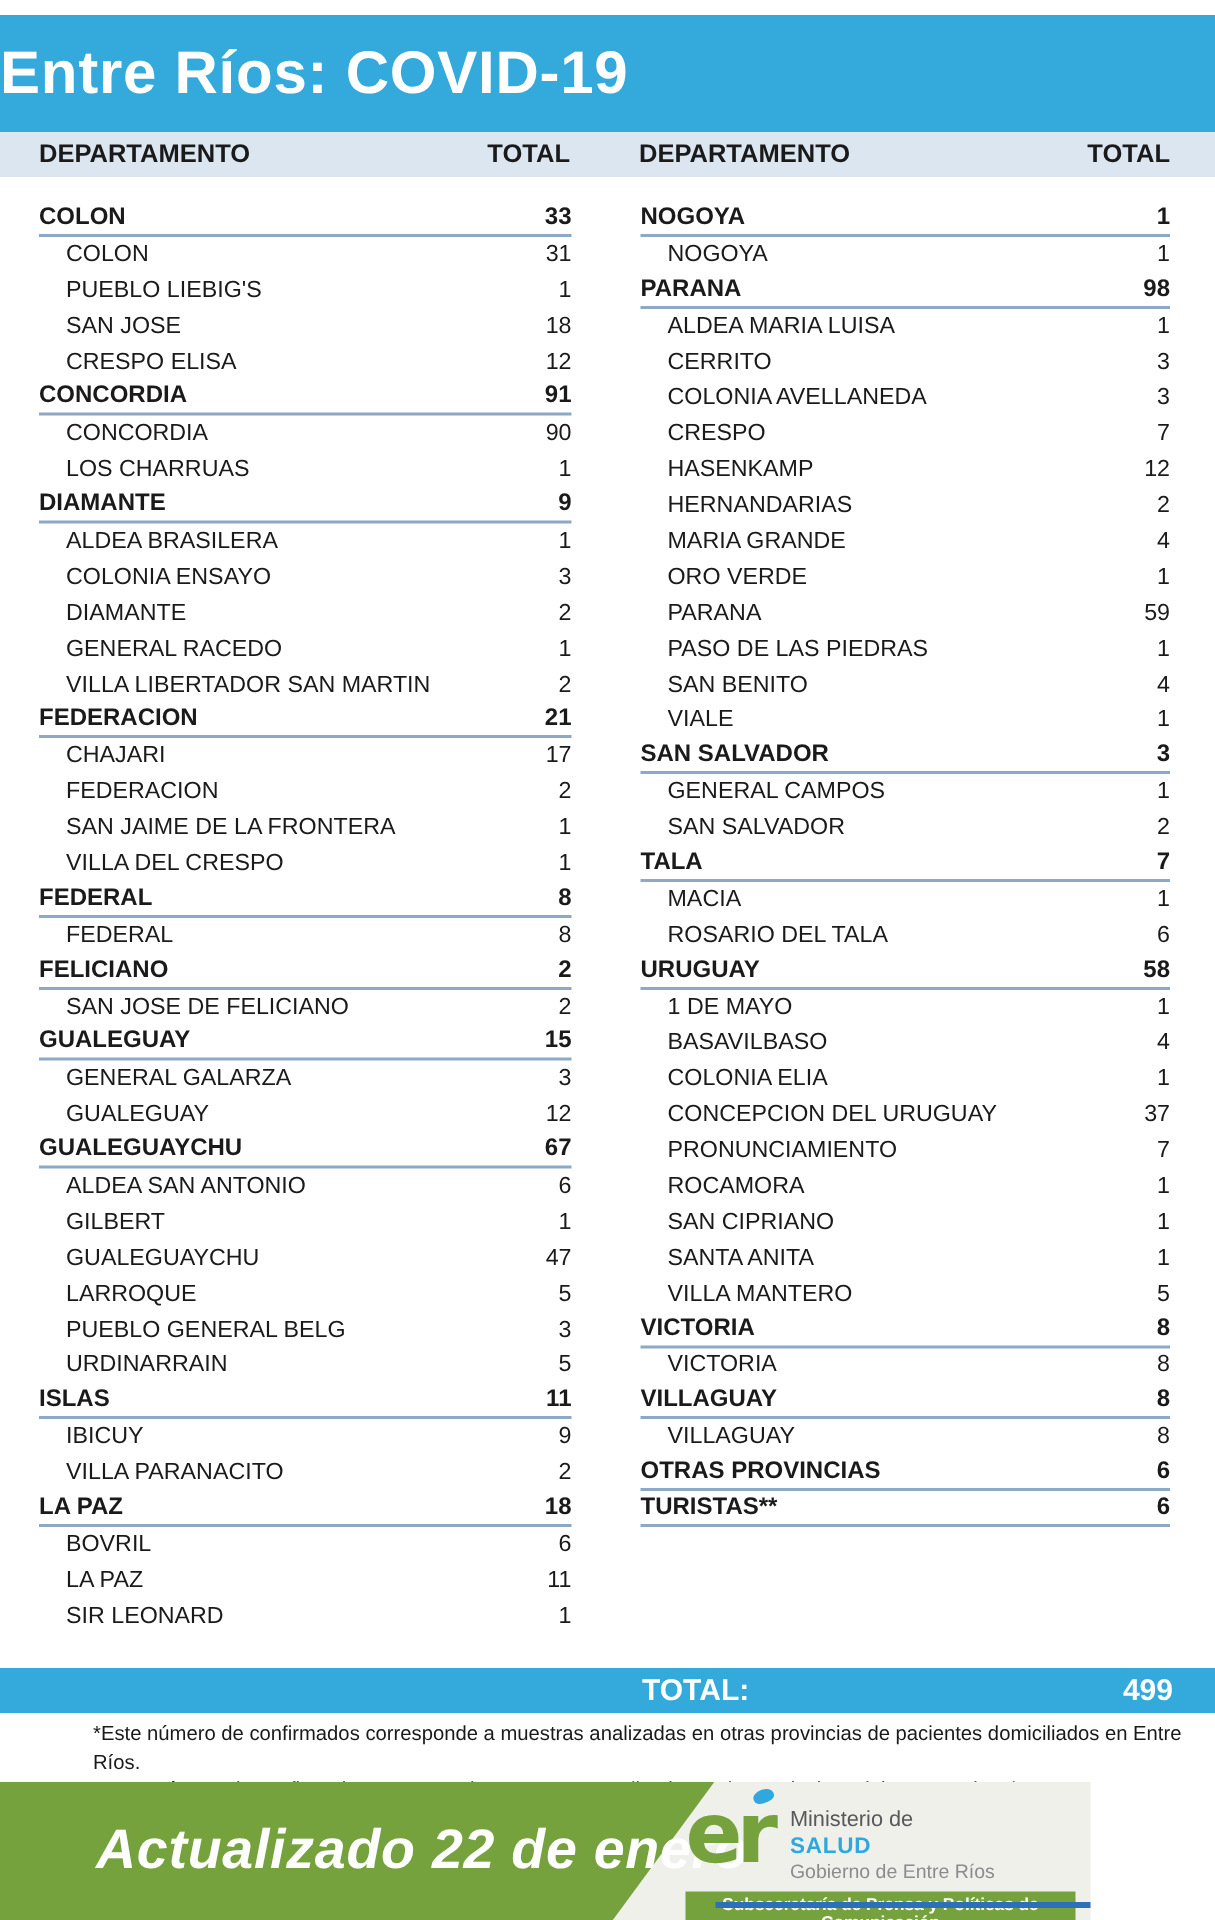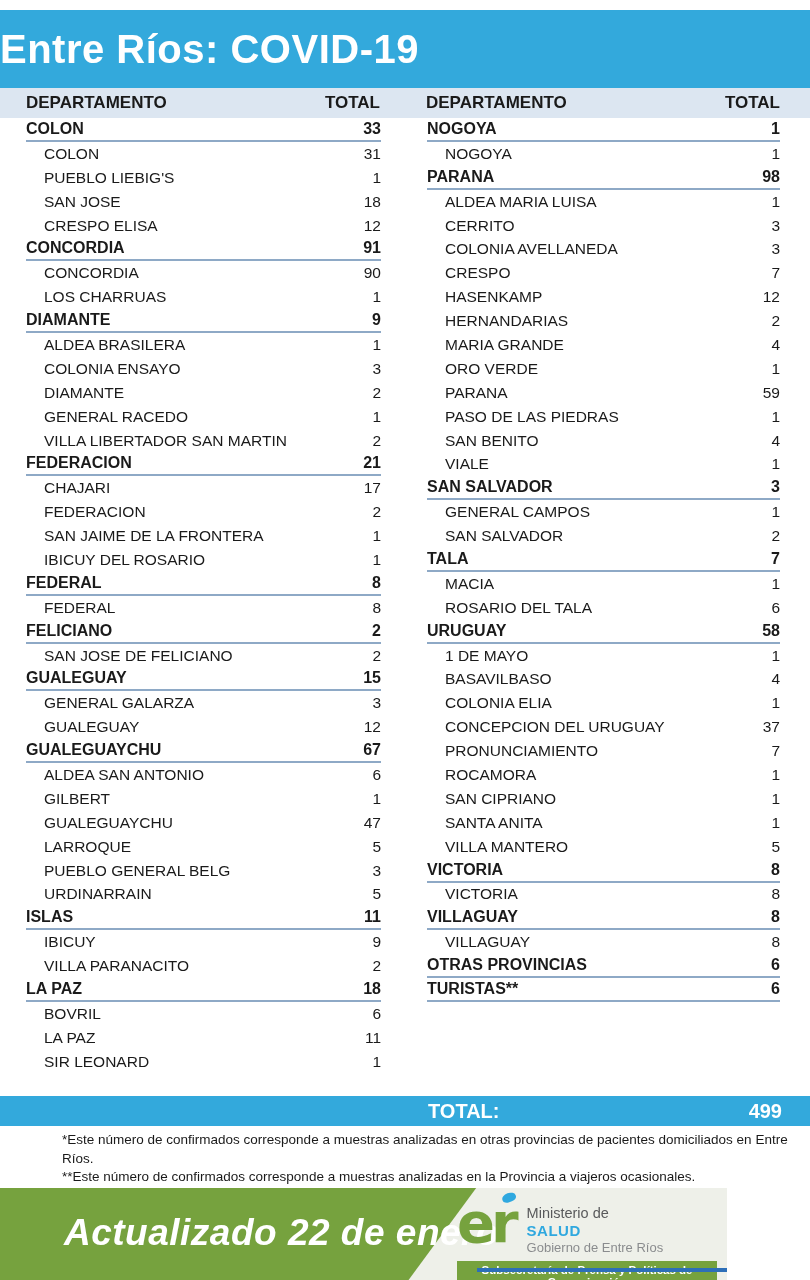--- a/index.html
+++ b/index.html
@@ -30,21 +30,21 @@
     background:#dce6f1;
     display:flex;
     font-weight:bold; font-size:17px;
     align-items:center;
   }
   .col-headers .half { flex:1; display:flex; justify-content:space-between; }
   .col-headers .half.left  { padding:0 24px 0 26px; }
   .col-headers .half.right { padding:0 30px 0 22px; }
 
   
-  .table-wrap { display:flex; padding-top:0; }
+  .table-wrap { display:flex; padding-top:16px; }
   .tcol { flex:1; min-width:0; }
   .trow {
     height:23.9px; box-sizing:border-box;
     display:flex; justify-content:space-between; align-items:center;
     font-size:15.5px; white-space:nowrap;
   }
   .tcol.left  .trow { margin-left:26px; margin-right:24px; }
   .tcol.right .trow { margin-left:22px; margin-right:30px; }
   .trow.dept { font-weight:bold; font-size:16px; border-bottom:2px solid #8ea9c6; }
   .trow.loc .cell-name { padding-left:18px; }
@@ -195,21 +195,21 @@
       </div>
       <div class="trow loc">
         <span class="cell-name">FEDERACION</span>
         <span class="cell-total">2</span>
       </div>
       <div class="trow loc">
         <span class="cell-name">SAN JAIME DE LA FRONTERA</span>
         <span class="cell-total">1</span>
       </div>
       <div class="trow loc">
-        <span class="cell-name">IBICUY DEL ROSARIO</span>
+        <span class="cell-name">VILLA DEL CRESPO</span>
         <span class="cell-total">1</span>
       </div>
       <div class="trow dept">
         <span class="cell-name">FEDERAL</span>
         <span class="cell-total">8</span>
       </div>
       <div class="trow loc">
         <span class="cell-name">FEDERAL</span>
         <span class="cell-total">8</span>
       </div>

